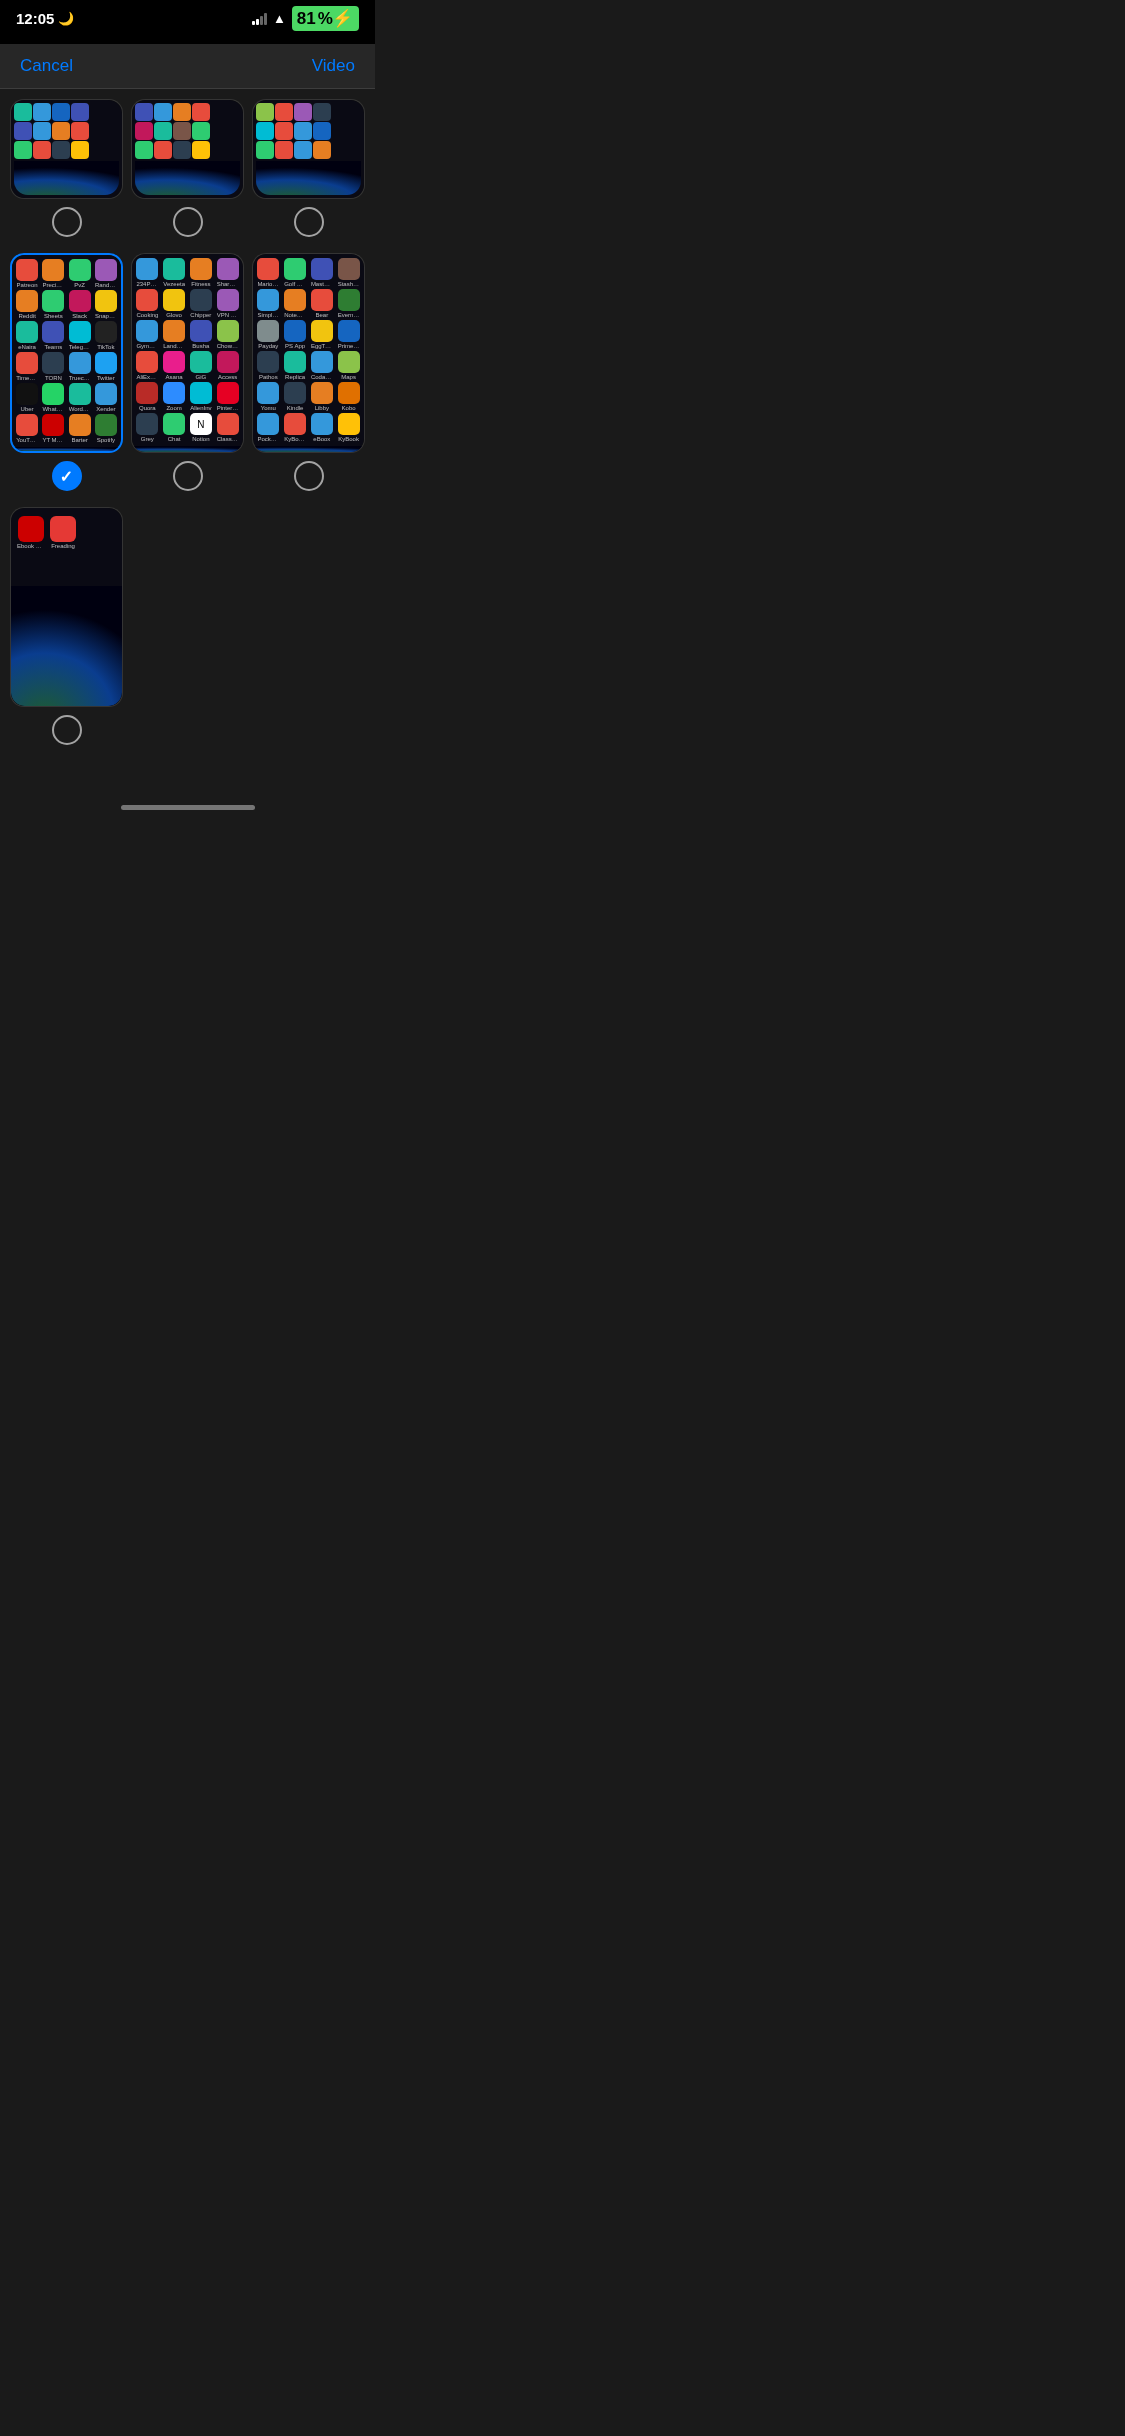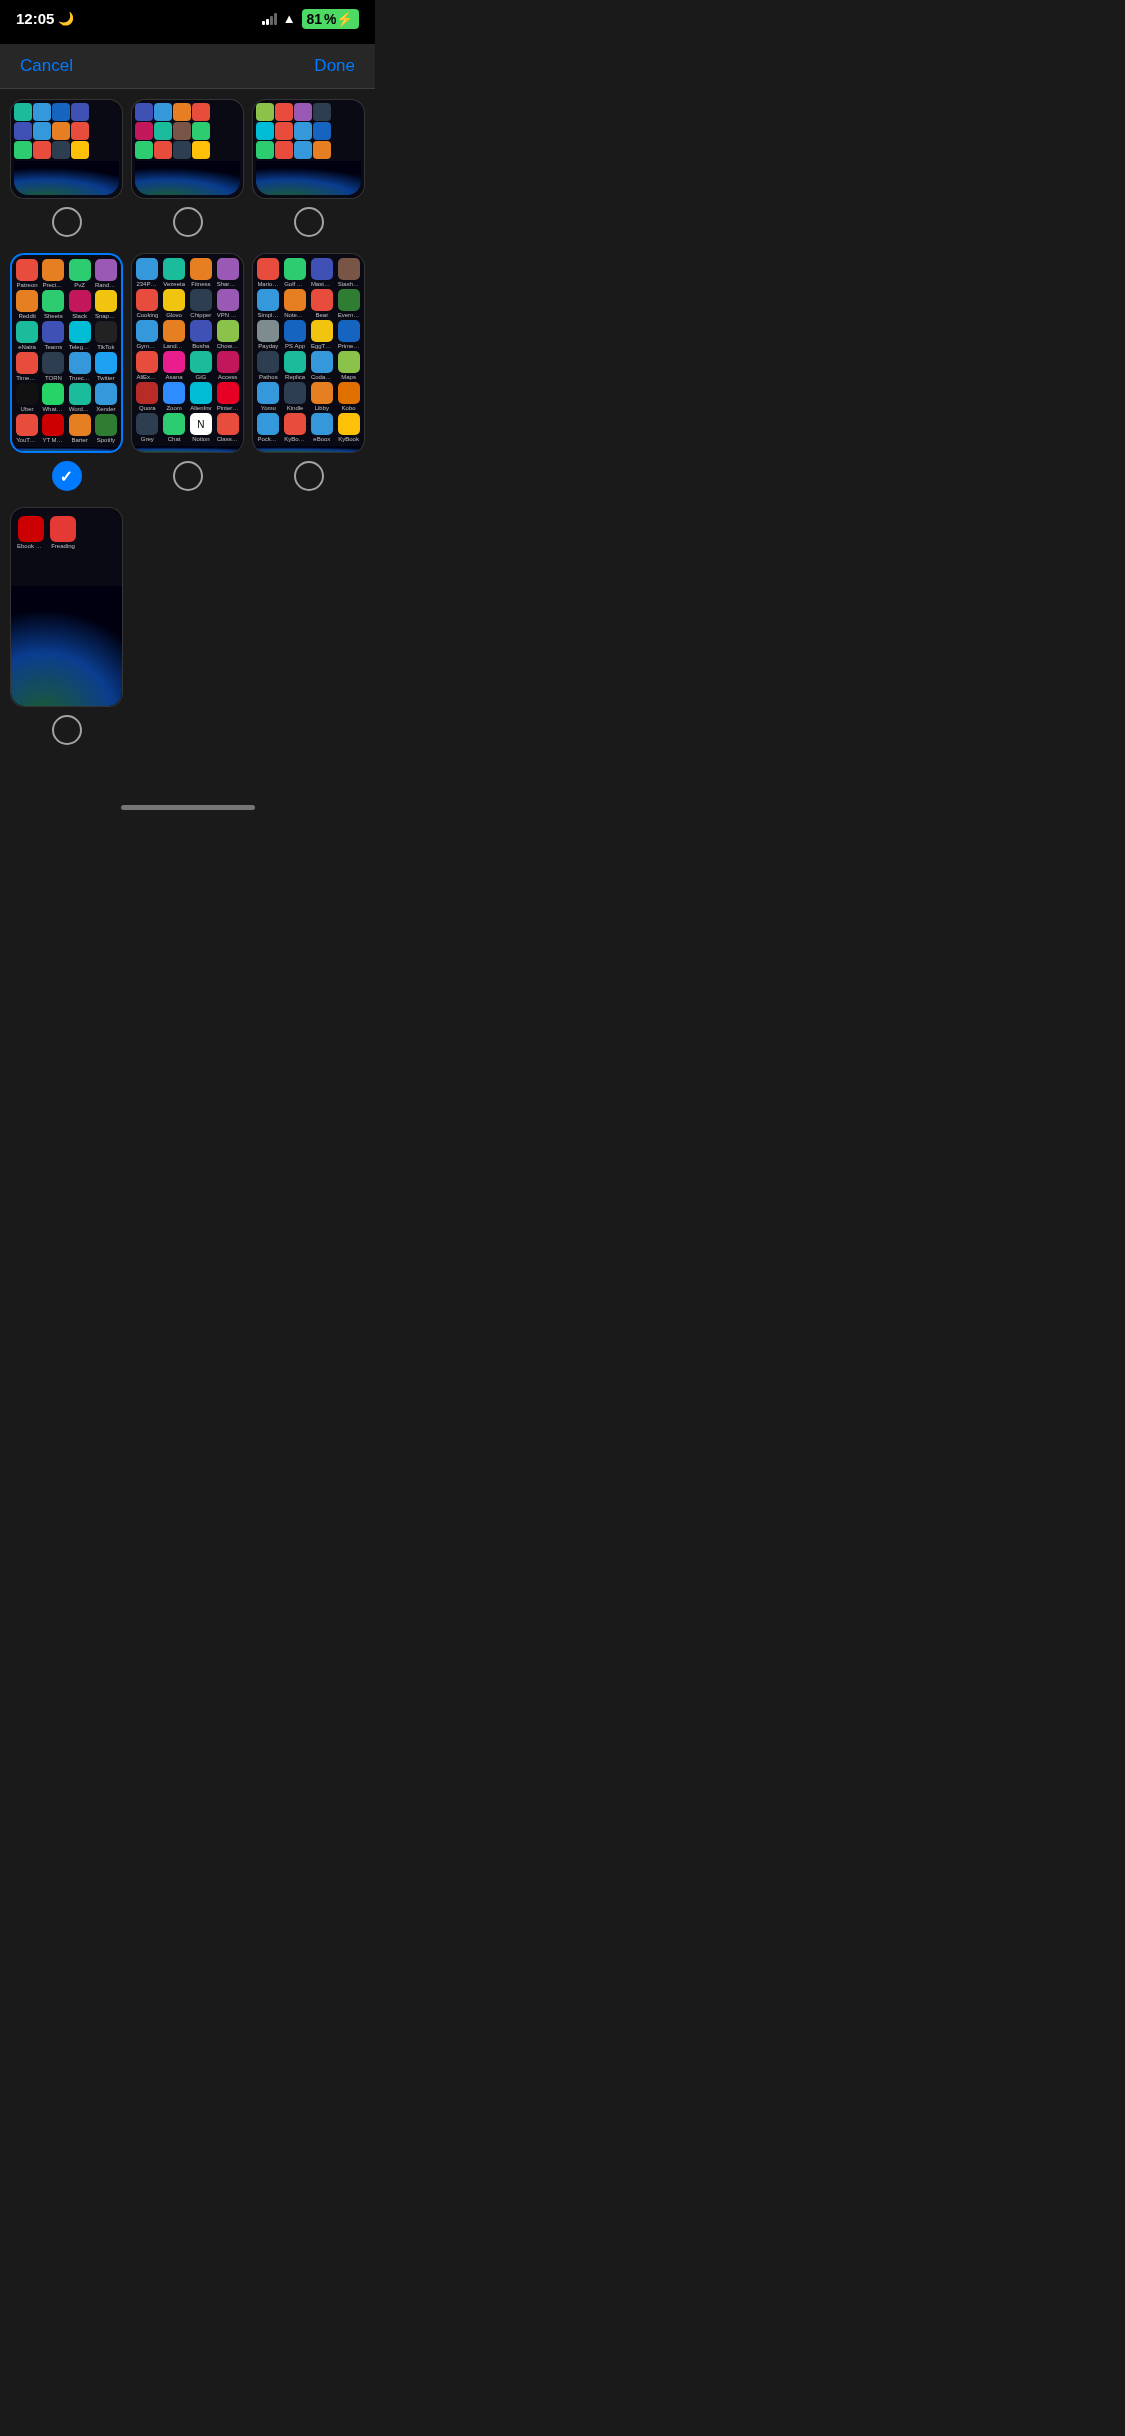--- a/index.html
+++ b/index.html
@@ -61,21 +61,21 @@
       color: white;
       font-size: 13px;
     }
 
     .battery {
       display: flex;
       align-items: center;
       background: #4cd964;
       border-radius: 4px;
       padding: 2px 5px;
-      font-size: 14px;
+      font-size: 17px;
       font-weight: 700;
       color: black;
       gap: 2px;
     }
 
     
     .action-bar {
       background: rgba(40,40,40,0.95);
       padding: 12px 20px;
       display: flex;
@@ -263,21 +263,21 @@
     <span class="wifi-icon">▲</span>
     <div class="battery">
       <span>81</span>
         <span>%⚡</span>
     </div>
   </div>
 </div>
 
 <div class="action-bar">
   <button class="action-btn">Cancel</button>
-  <button class="action-btn">Done</button>
+  <button class="action-btn">Video</button>
 </div>
 
 <div class="scroll-area">
 
   <div class="screen-row">
 
     <div class="screen-item">
       <div class="screen-thumb partial">
         <div class="screen-inner" style="border-radius:14px; background:#0a0a14; height:100%; padding:3px;">
           <div style="display:flex; gap:1px; flex-wrap:wrap;">

